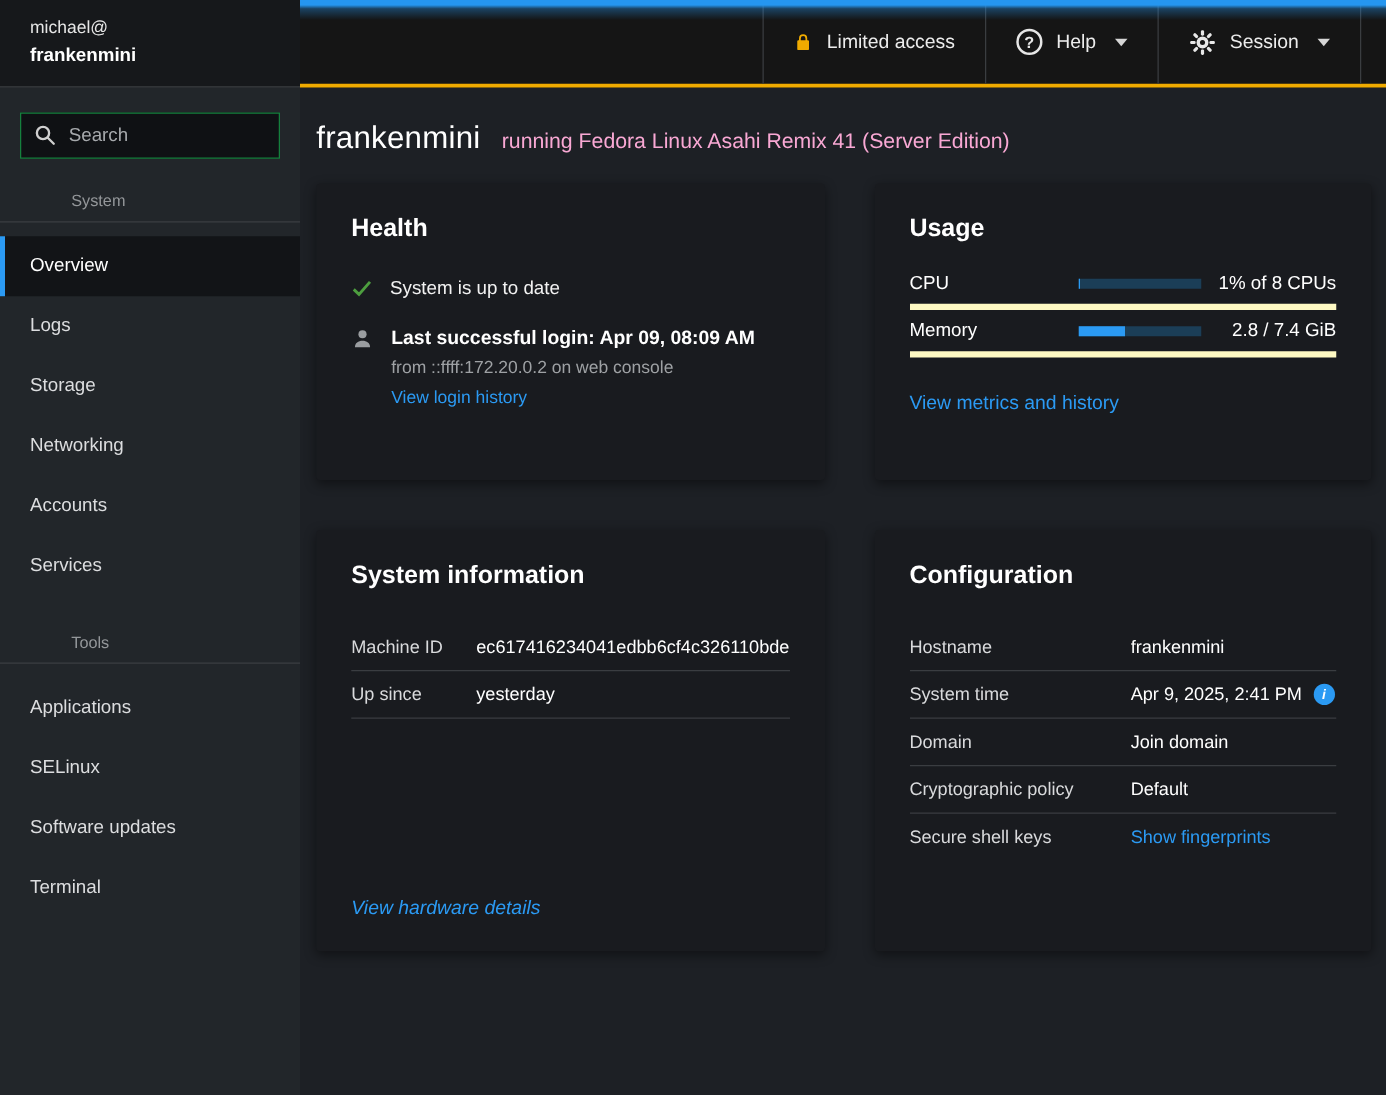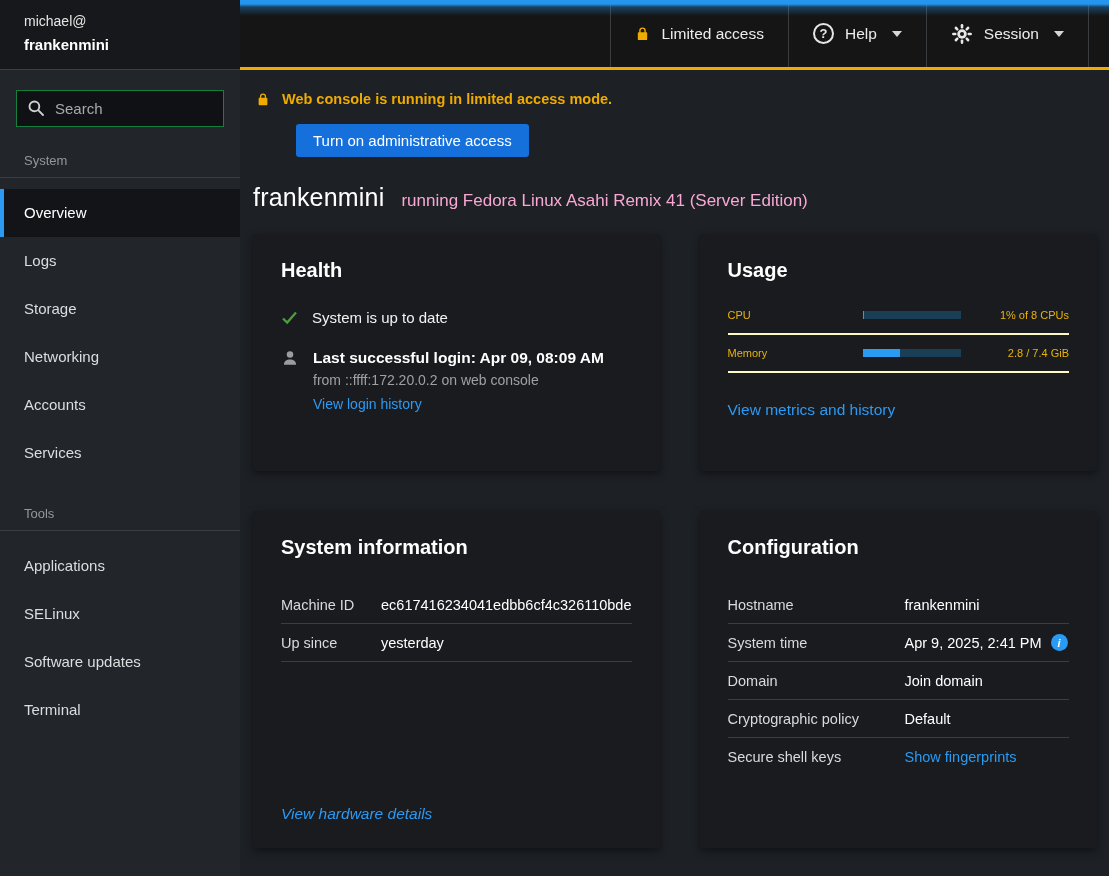--- a/index.html
+++ b/index.html
@@ -16,21 +16,21 @@
   .user-panel { padding:11px 24px 13px; background:#16181b; border-bottom:1px solid #3b3e42; }
   .user-line1 { font-size:14px; color:#e6e6e6; line-height:1.55; }
   .user-line2 { font-size:15px; color:#ffffff; font-weight:700; line-height:1.55; }
   .search-wrap { position:relative; margin:20px 16px 26px; }
   .search-wrap input {
     width:100%; height:37px; background:#0f1114; border:1px solid #15803d;
     color:#d2d2d2; padding:0 8px 0 38px; font-size:15px; font-family:inherit; outline:none;
   }
   .search-wrap input::placeholder { color:#a7aaad; opacity:1; }
   .search-icon { position:absolute; left:11px; top:9px; width:18px; height:18px; }
-  .nav-label { padding:0 24px; font-size:13px; color:#94979a; }
+  .nav-label { padding:0 24px; font-size:13px; color:#94979a;margin-left:33px; }
   .nav-divider { border-bottom:1px solid #3b3e42; margin-top:9px; }
   .nav-list { padding-top:11px; }
   .nav-item {
     height:48px; display:flex; align-items:center; padding-left:20px;
     border-left:4px solid transparent; font-size:15px; color:#dcdddf; cursor:pointer;
   }
   .nav-item.active { background:#121417; border-left-color:#2b9af3; color:#ffffff; }
   .nav-section-tools { margin-top:29px; }
 
   
@@ -82,21 +82,21 @@
   .health-status { display:flex; align-items:center; gap:14px; margin-top:27px; font-size:15px; color:#f2f2f2; }
   .login-block { display:flex; gap:14px; margin-top:23px; }
   .login-title { font-size:15.5px; font-weight:600; color:#fff; }
   .login-detail { font-size:14px; color:#9ea1a4; margin-top:5px; }
   .login-link { display:inline-block; font-size:14px; margin-top:8px; }
 
   
   .usage-table { margin-top:15px; }
   .usage-row {
     display:grid; grid-template-columns:135px 98px 1fr; align-items:center;
-    height:38px; border-bottom:2px solid #fef9c3; font-size:11px; color:#eab308;
+    height:38px; border-bottom:5px solid #fef9c3; font-size:15px; color:#ffffff;
   }
   .bar { height:8px; background:#1b3e57; position:relative; }
   .bar-fill { position:absolute; left:0; top:0; bottom:0; background:#2b9af3; }
   .usage-value { text-align:right; }
   .usage-link { margin-top:28px; font-size:15.5px; }
 
   
   .kv-table { margin-top:27px; }
   .kv-row {
     display:grid; align-items:center; height:38px;
@@ -187,29 +187,20 @@
       </svg>
       <span>Session</span>
       <span class="caret"></span>
     </div>
     <div class="mast-spacer"></div>
   </div>
 </header>
 
 <main class="main">
 
-  <div class="banner">
-    <div class="banner-head">
-      <svg width="14" height="15" viewBox="0 0 16 16">
-        <path fill="#f0ab00" d="M8 1a3.5 3.5 0 0 0-3.5 3.5V6H4a1 1 0 0 0-1 1v6.5a1 1 0 0 0 1 1h8a1 1 0 0 0 1-1V7a1 1 0 0 0-1-1h-.5V4.5A3.5 3.5 0 0 0 8 1zM6 4.5a2 2 0 1 1 4 0V6H6z"></path>
-      </svg>
-      <span class="banner-msg">Web console is running in limited access mode.</span>
-    </div>
-    <button class="admin-btn">Turn on administrative access</button>
-  </div>
 
   <div class="page-title">
     <h1>frankenmini</h1>
     <span class="page-subtitle">running Fedora Linux Asahi Remix 41 (Server Edition)</span>
   </div>
 
   <div class="cards">
 
     <section class="card">
       <h2>Health</h2>

